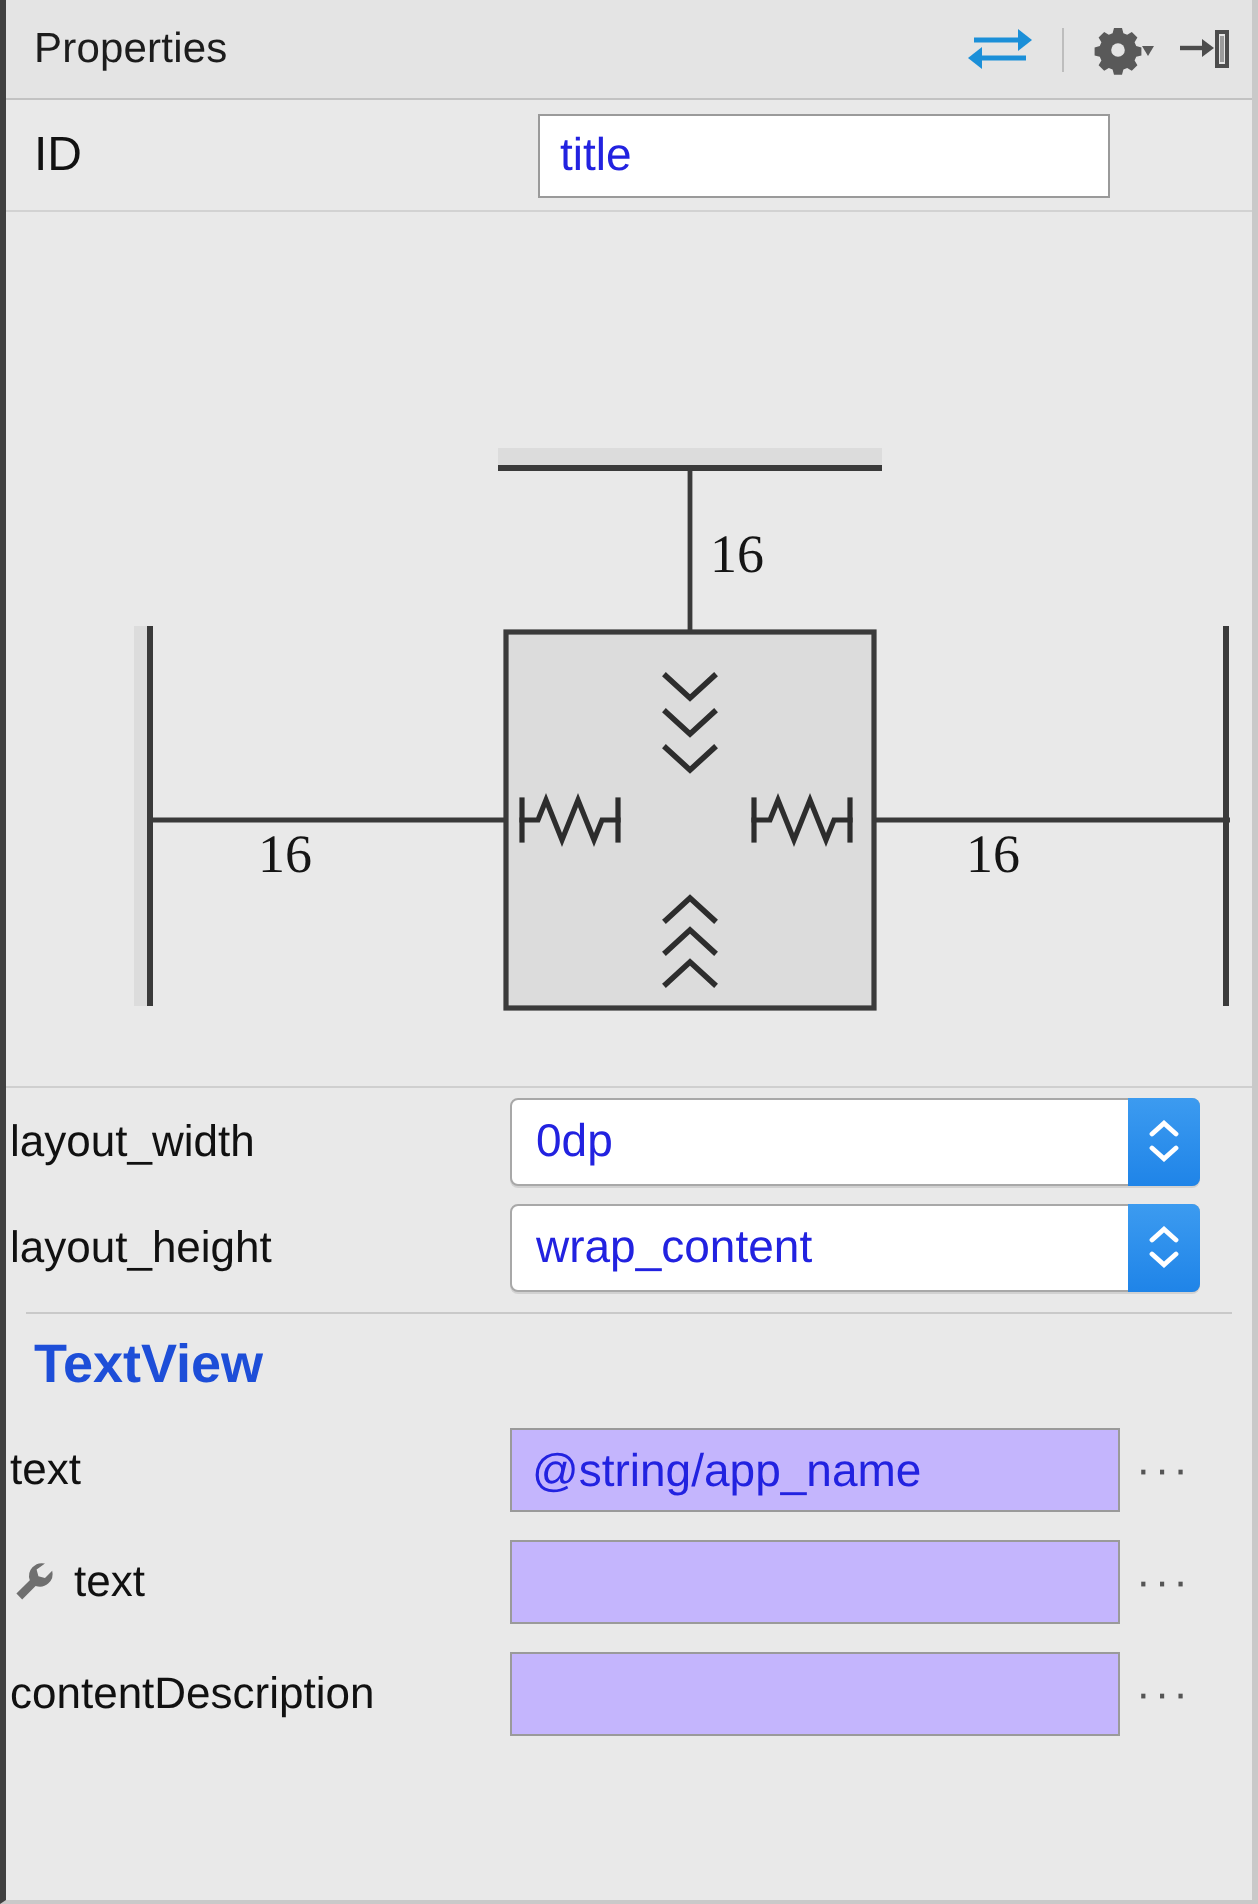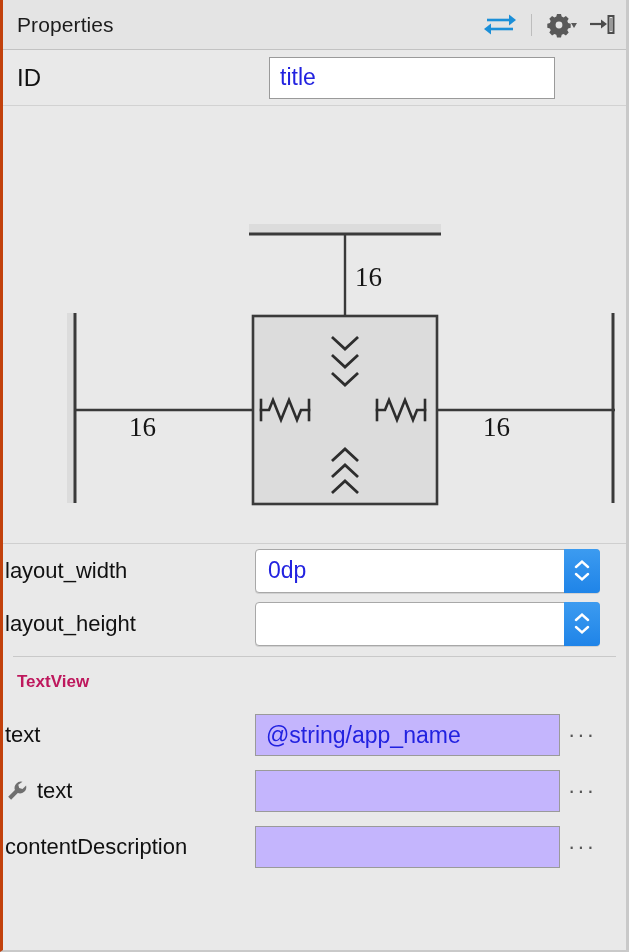--- a/index.html
+++ b/index.html
@@ -7,21 +7,21 @@
     margin: 0; padding: 0;
     width: 629px; height: 952px;
     background: #e8e8e8;
     font-family: "Liberation Sans", sans-serif;
     overflow: hidden;
   }
   #root {
     position: relative;
     width: 629px; height: 952px;
     background: #e9e9e9;
-    border-left: 3px solid #c2410c;
+    border-left: 3px solid #404040;
     border-right: 3px solid #c9c9c9;
     border-bottom: 2px solid #c9c9c9;
   }
 
   
   .titlebar {
     position: relative;
     height: 50px;
     background: #e4e4e4;
     border-bottom: 1px solid #c2c2c2;
@@ -93,21 +93,21 @@
     width: 36px; height: 44px;
     background: linear-gradient(#3c9bf0, #1f84e8);
     border-radius: 0 4px 4px 0;
     display: flex; flex-direction: column;
     align-items: center; justify-content: center;
     gap: 3px;
     cursor: pointer;
   }
 
   .section-head {
-    font-size: 17px; font-weight: bold; color: #be185d;
+    font-size: 27px; font-weight: bold; color: #1d4ed8;
     margin: 0 0 0 14px;
     height: 50px; display: flex; align-items: center;
   }
   .divider { height: 1px; background: #c9c9c9; margin: 0 10px; }
 
   .flat-field {
     width: 305px; height: 42px;
     background: #c4b5fd; border: 1px solid #9a9a9a;
     display: flex; align-items: center; padding: 0 10px;
     font-size: 23px; color: #2222e0;
@@ -243,20 +243,21 @@
         <svg width="16" height="9" viewBox="0 0 16 9">
             <path d="M2,2 L8,7.4 L14,2" stroke="#fff" stroke-width="2.4" fill="none" stroke-linecap="round"></path>
           </svg>
       </span>
     </div>
   </div>
 
   <div class="prop-row" style="height:53px;">
     <div class="prop-label">layout_height</div>
     <div class="combo">
+      <span>wrap_content</span>
       <span class="stepper">
         <svg width="16" height="9" viewBox="0 0 16 9">
             <path d="M2,7 L8,1.6 L14,7" stroke="#fff" stroke-width="2.4" fill="none" stroke-linecap="round"></path>
           </svg>
         <svg width="16" height="9" viewBox="0 0 16 9">
             <path d="M2,2 L8,7.4 L14,2" stroke="#fff" stroke-width="2.4" fill="none" stroke-linecap="round"></path>
           </svg>
       </span>
     </div>
   </div>

